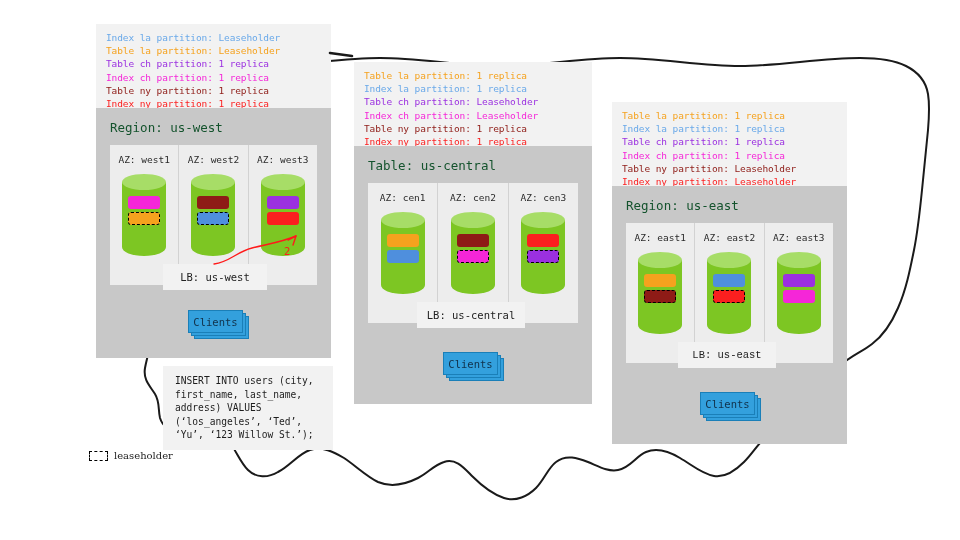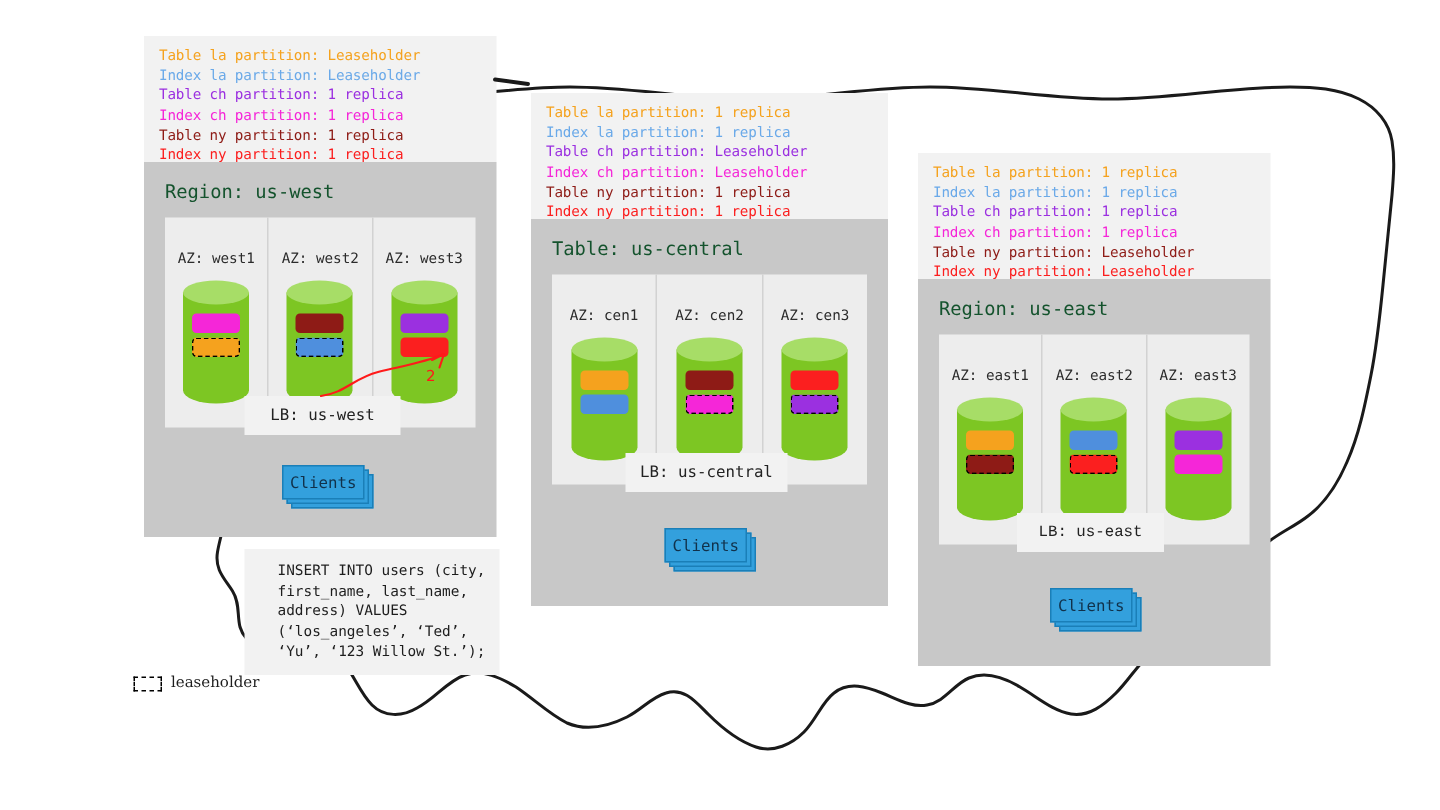--- a/index.html
+++ b/index.html
@@ -55,21 +55,21 @@
     display:flex;
     margin:0 14px;
     box-sizing:border-box;
   }
   .az-cell{
     flex:1 1 0;
     border-left:1px solid #d2d2d2;
     display:flex;
     flex-direction:column;
     align-items:center;
-    padding-top:22px;
+    padding-top:9px;
     box-sizing:border-box;
   }
   .az-cell:first-child{border-left:none;}
   .az-label{
     font-size:9.5px;
     color:#2b2b2b;
     white-space:pre;
     margin-bottom:9px;
   }
 
@@ -129,21 +129,20 @@
     background:#f2f2f2;
     padding:8px 10px 9px 12px;
     box-sizing:border-box;
     z-index:2;
   }
   .sql-line{
     font-size:9.6px;
     line-height:13.6px;
     color:#1d1d1d;
     white-space:pre;
-    margin-left:10px;
   }
 
   
   .legend{
     position:absolute;
     display:flex;align-items:center;gap:6px;
     z-index:4;
   }
   .legend-swatch{
     width:19px;height:10px;
@@ -196,22 +195,22 @@
          C420,60 400,58 380,58 C360,58 340,60 320,62
          C300,64 280,66 260,66 C240,66 220,64 200,66
          C180,68 162,74 152,82 C147,86 143,88 142,92 Z"></path>
   </svg>
 
   <svg id="connector-layer" viewBox="0 0 960 540">
     <path d="M330,53 L352,56" stroke="#1a1a1a" stroke-width="2.6" fill="none" stroke-linecap="round"></path>
   </svg>
 
   <div class="panel partition-box" style="left:96px;top:24px;width:235px;height:84px;">
+    <div class="pline c-blue">Index la partition: Leaseholder</div>
     <div class="pline c-orange">Table la partition: Leaseholder</div>
-    <div class="pline c-blue">Index la partition: Leaseholder</div>
     <div class="pline c-purple">Table ch partition: 1 replica</div>
     <div class="pline c-magenta">Index ch partition: 1 replica</div>
     <div class="pline c-darkred">Table ny partition: 1 replica</div>
     <div class="pline c-red">Index ny partition: 1 replica</div>
   </div>
 
   <div class="panel region-box" style="left:96px;top:108px;width:235px;height:250px;">
     <div class="region-title">Region: us-west</div>
     <div class="az-strip" style="height:140px;">
 

